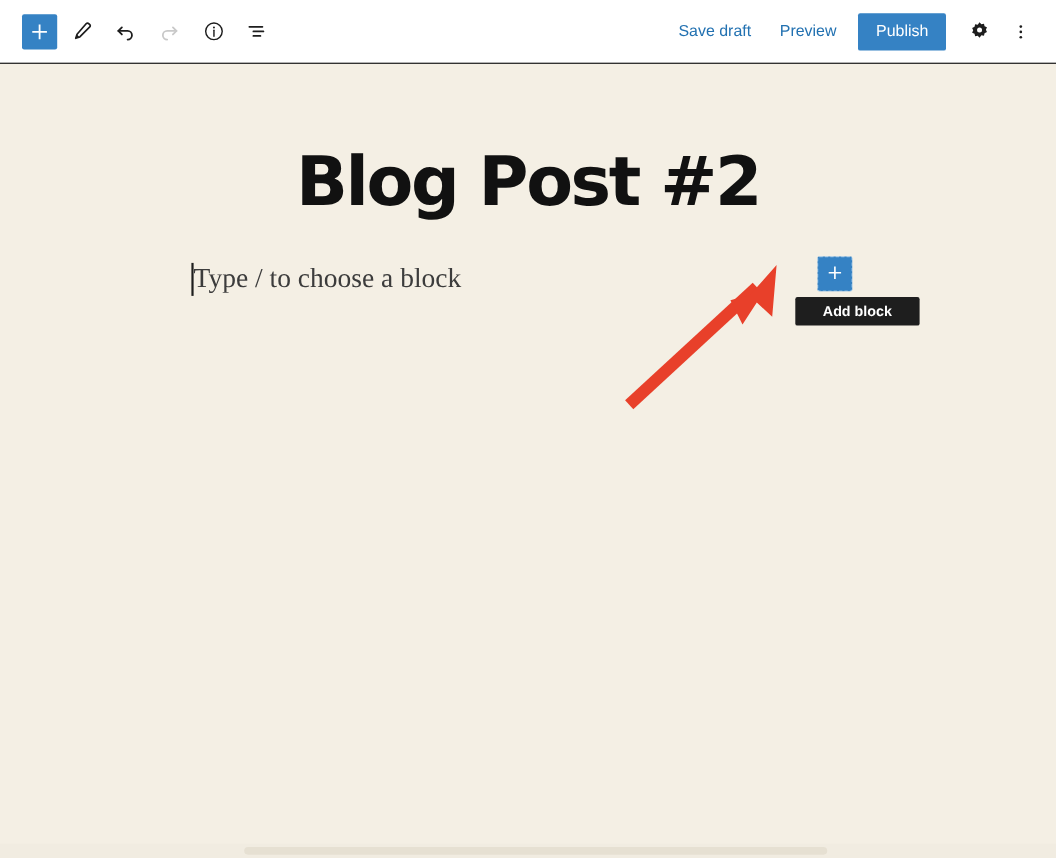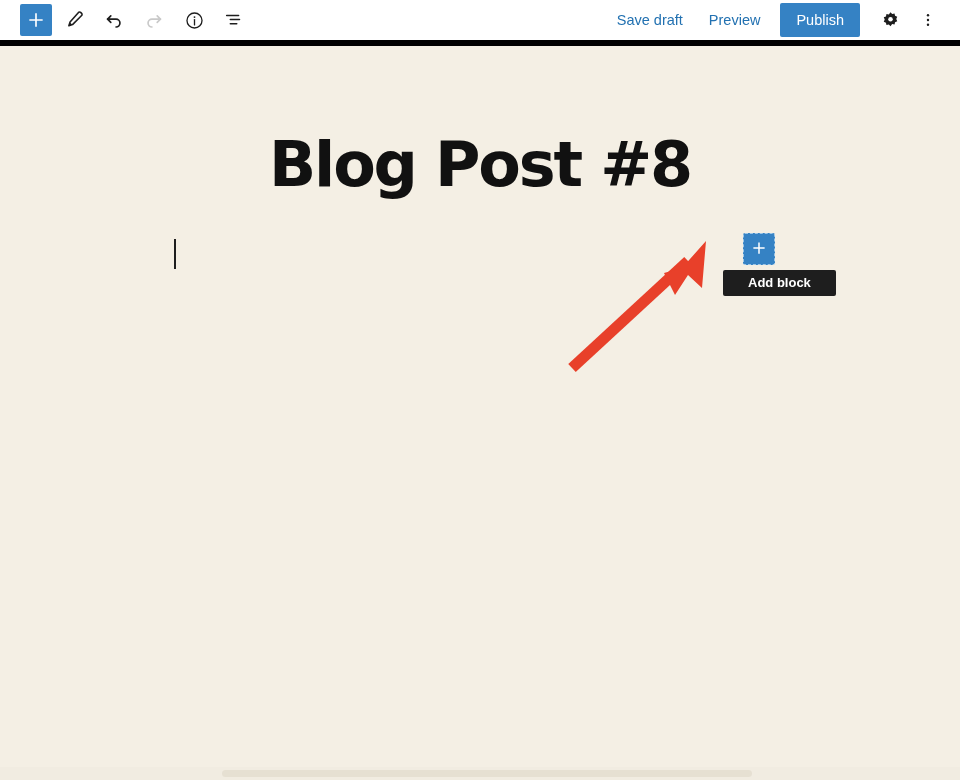--- a/index.html
+++ b/index.html
@@ -14,23 +14,23 @@
     font-family: "Liberation Sans", sans-serif;
     background: #f4efe4;
     position: relative;
   }
 
   
   .editor-header {
     position: absolute;
     top: 0; left: 0;
     width: 960px;
-    height: 46px;
+    height: 58px;
     background: #ffffff;
-    border-bottom: 6px solid #000000;
+    border-bottom: 1px solid #000000;
     display: flex;
     align-items: center;
     z-index: 30;
   }
 
   .header-left {
     display: flex;
     align-items: center;
     padding-left: 20px;
     gap: 4px;
@@ -306,26 +306,27 @@
           <circle cx="12" cy="17.8" r="1.45" fill="#1e1e1e"></circle>
         </svg>
       </span>
     </button>
 
   </div>
 </div>
 
 <div class="editor-canvas">
 
-  <div class="post-title">Blog Post #8</div>
+  <div class="post-title">Blog Post #2</div>
 
   <div class="block-row">
 
     <div class="paragraph-placeholder">
       <span class="text-caret"></span>
+      <span>Type / to choose a block</span>
     </div>
 
     <div class="add-block-wrap">
       <button class="add-block-btn">
         <span>
           <svg width="18" height="18" viewBox="0 0 24 24" aria-hidden="true">
             <path d="M11 4.5h2v6.5h6.5v2H13v6.5h-2V13H4.5v-2H11V4.5z" fill="#ffffff"></path>
           </svg>
         </span>
       </button>

